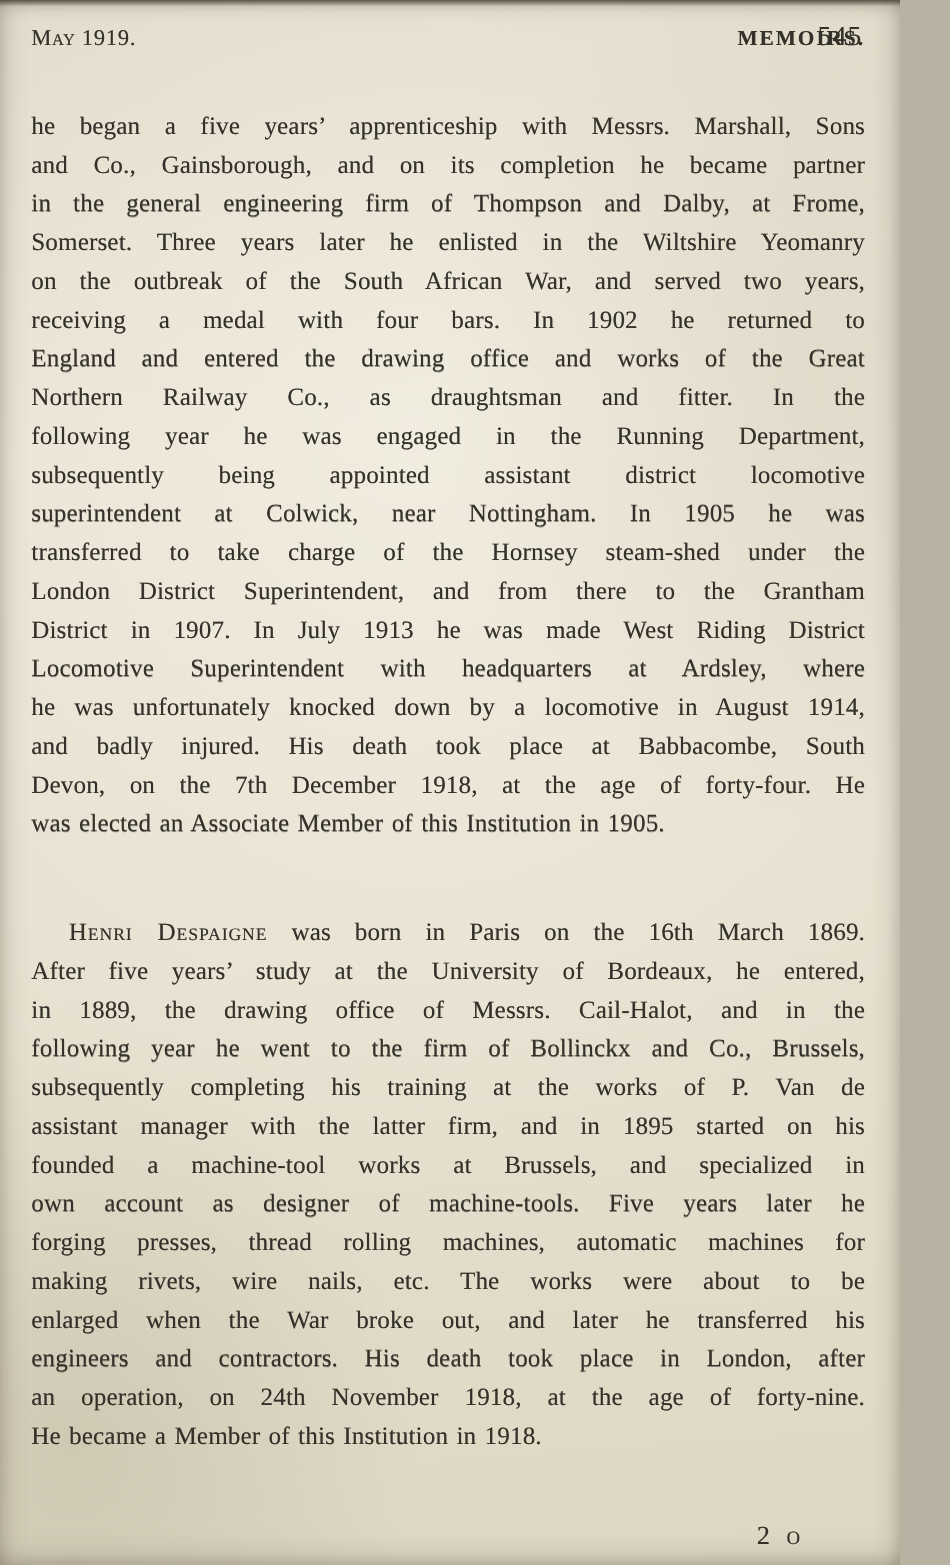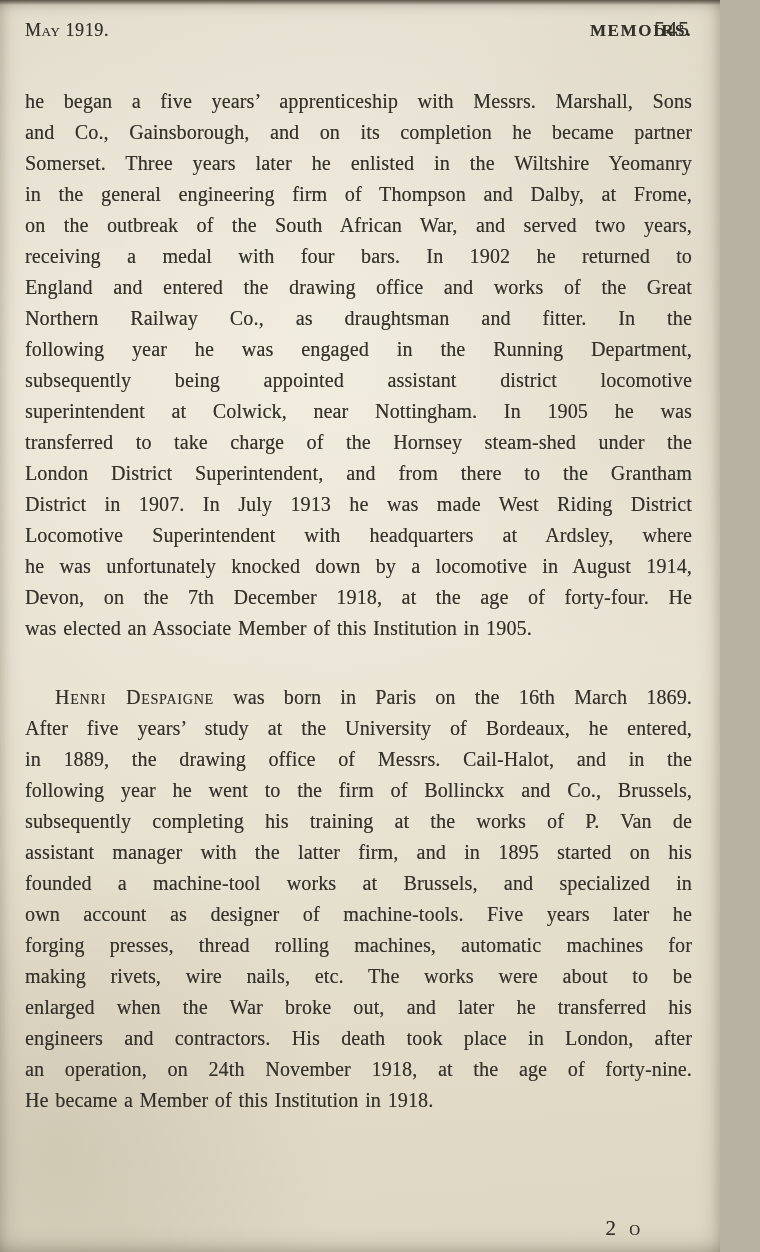--- a/index.html
+++ b/index.html
@@ -78,21 +78,21 @@
     left: 25px;
     right: 28px;
     z-index: 2;
     font-size: 20px;
     line-height: 31px;
     word-spacing: 1.5px;
     letter-spacing: 0.15px;
     text-shadow: 0.2px 0.3px 0.5px rgba(44,40,34,0.5);
   }
 
-  .para + .para { margin-top: 38px; }
+  .para + .para { margin-top: 56px; }
 
   .line {
     text-align: justify;
     text-align-last: justify;
     -moz-text-align-last: justify;
     white-space: nowrap; 
   }
   .line.para-last {
     text-align-last: left;
     -moz-text-align-last: left;
@@ -124,34 +124,35 @@
   <div class="header">
     <span class="hdr-date">May 1919.</span>
     <span class="hdr-title">MEMOIRS.</span>
     <span class="hdr-page">545</span>
   </div>
 
   <div class="text-block">
       <div class="para">
         <div class="line first">he began a five years’ apprenticeship with Messrs. Marshall, Sons</div>
         <div class="line">and Co., Gainsborough, and on its completion he became partner</div>
+        <div class="line">in the general engineering firm of Thompson and Dalby, at Frome,</div>
         <div class="line">Somerset.  Three years later he enlisted in the Wiltshire Yeomanry</div>
-        <div class="line">in the general engineering firm of Thompson and Dalby, at Frome,</div>
         <div class="line">on the outbreak of the South African War, and served two years,</div>
         <div class="line">receiving a medal with four bars.  In 1902 he returned to</div>
         <div class="line">England and entered the drawing office and works of the Great</div>
         <div class="line">Northern Railway Co., as draughtsman and fitter.  In the</div>
         <div class="line">following year he was engaged in the Running Department,</div>
         <div class="line">subsequently being appointed assistant district locomotive</div>
         <div class="line">superintendent at Colwick, near Nottingham.  In 1905 he was</div>
         <div class="line">transferred to take charge of the Hornsey steam-shed under the</div>
         <div class="line">London District Superintendent, and from there to the Grantham</div>
         <div class="line">District in 1907.  In July 1913 he was made West Riding District</div>
         <div class="line">Locomotive Superintendent with headquarters at Ardsley, where</div>
         <div class="line">he was unfortunately knocked down by a locomotive in August 1914,</div>
+        <div class="line">and badly injured.  His death took place at Babbacombe, South</div>
         <div class="line">Devon, on the 7th December 1918, at the age of forty-four.  He</div>
         <div class="line para-last">was elected an Associate Member of this Institution in 1905.</div>
       </div>
       <div class="para indent">
         <div class="line first"><span class="smallcaps">Henri Despaigne</span> was born in Paris on the 16th March 1869.</div>
         <div class="line">After five years’ study at the University of Bordeaux, he entered,</div>
         <div class="line">in 1889, the drawing office of Messrs. Cail-Halot, and in the</div>
         <div class="line">following year he went to the firm of Bollinckx and Co., Brussels,</div>
         <div class="line">subsequently completing his training at the works of P. Van de</div>
         <div class="line">assistant manager with the latter firm, and in 1895 started on his</div>

